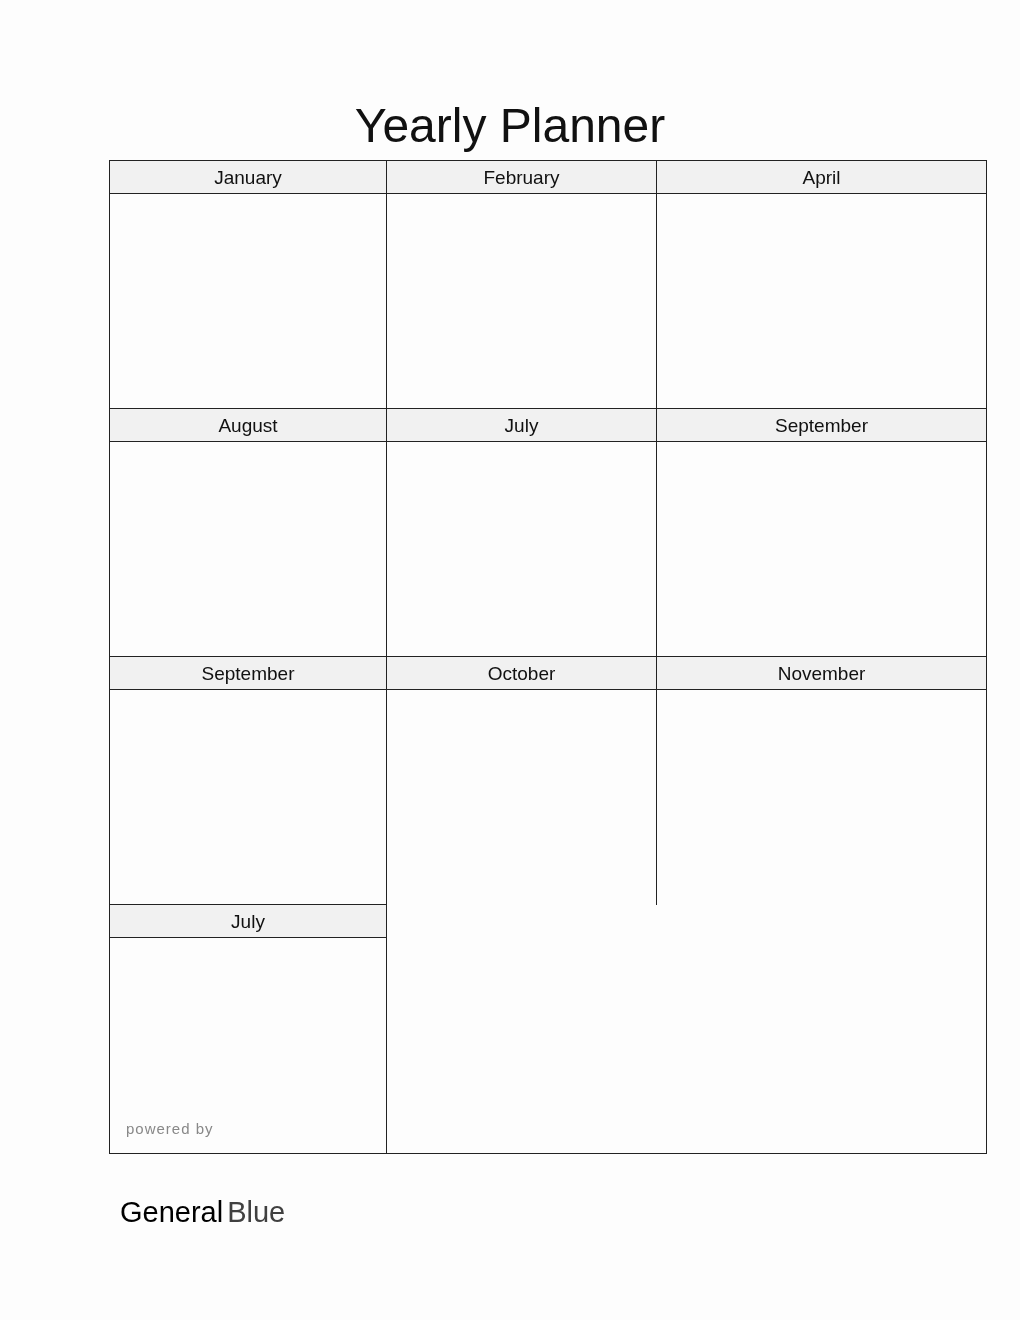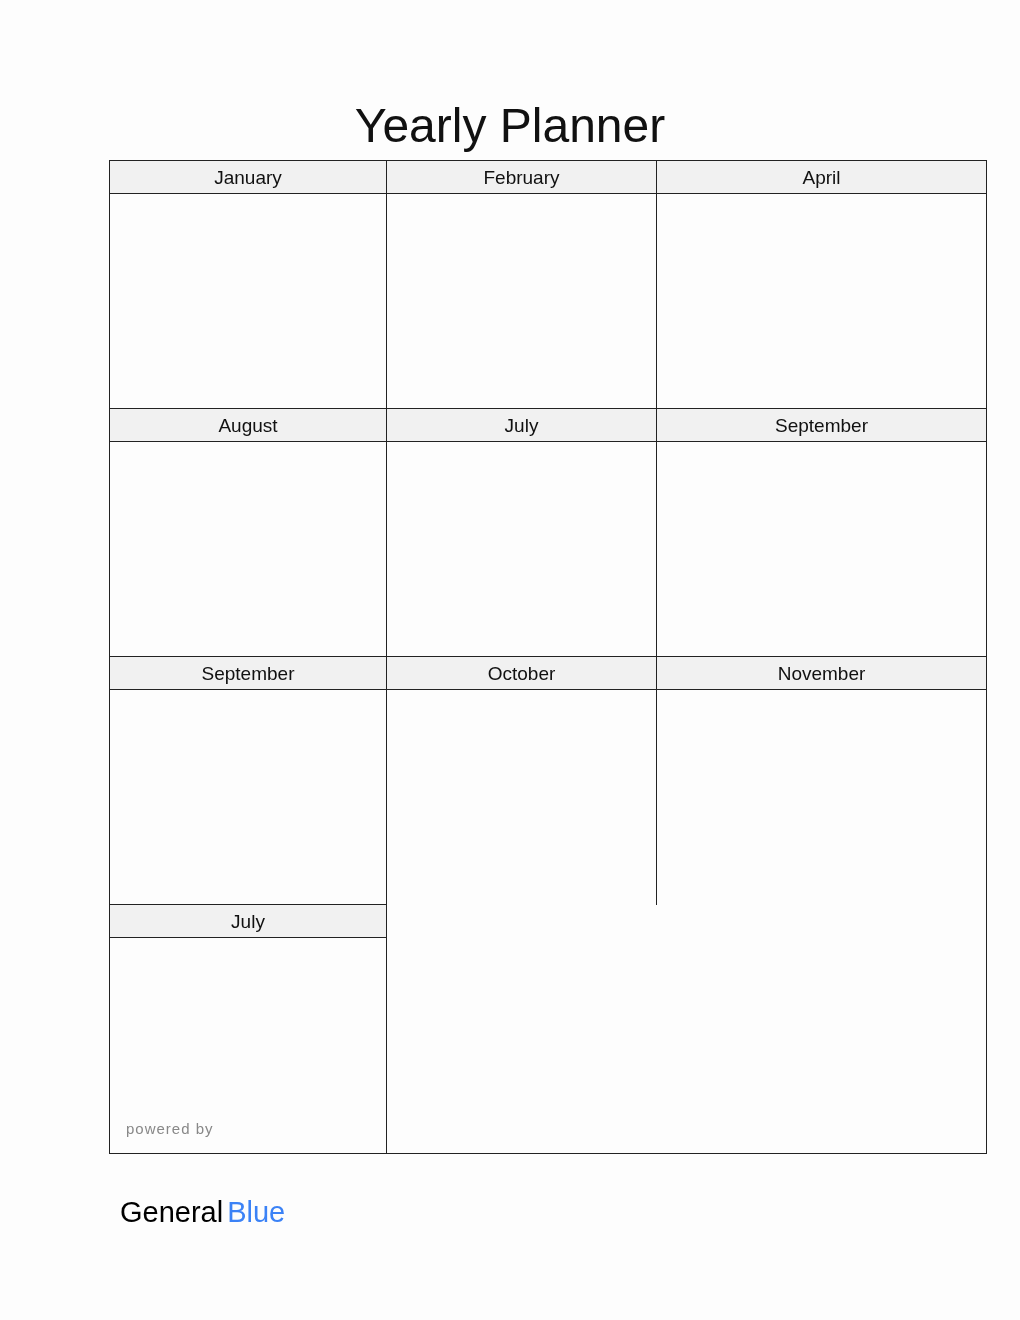--- a/index.html
+++ b/index.html
@@ -7,21 +7,21 @@
   .title{position:absolute;left:0;width:1020px;top:96px;text-align:center;font-size:48px;line-height:60px;font-weight:normal;}
   .grid{position:absolute;left:109px;top:160px;width:878px;height:994px;border:1px solid #222;box-sizing:border-box;display:grid;grid-template-columns:277px 270px 1fr;grid-template-rows:repeat(4,1fr);}
   .cell{border-right:1px solid #222;border-bottom:1px solid #222;display:flex;flex-direction:column;}
   .cell:nth-child(3n){border-right:none;}
   .cell:nth-last-child(-n+3){border-bottom:none;justify-content:space-between;}
   .hdr{height:32px;background:#f1f1f1;border-bottom:1px solid #222;text-align:center;font-size:19px;line-height:34px;}
   .body{flex:1;}
   .powered{position:absolute;left:126px;top:1120px;font-size:15px;color:#888;letter-spacing:1px;}
   .brand{position:absolute;left:120px;top:1196px;font-size:29px;}
   .brand .b1{color:#000000;}
-  .brand .b2{color:#3b82f6;margin-left:4px;}
+  .brand .b2{color:#404040;margin-left:4px;}
 </style>
 </head>
 <body>
 
 <div class="title">Yearly Planner</div>
 
 <div class="grid">
   <div class="cell">
       <div class="hdr">January</div>
       <div class="body"></div>

